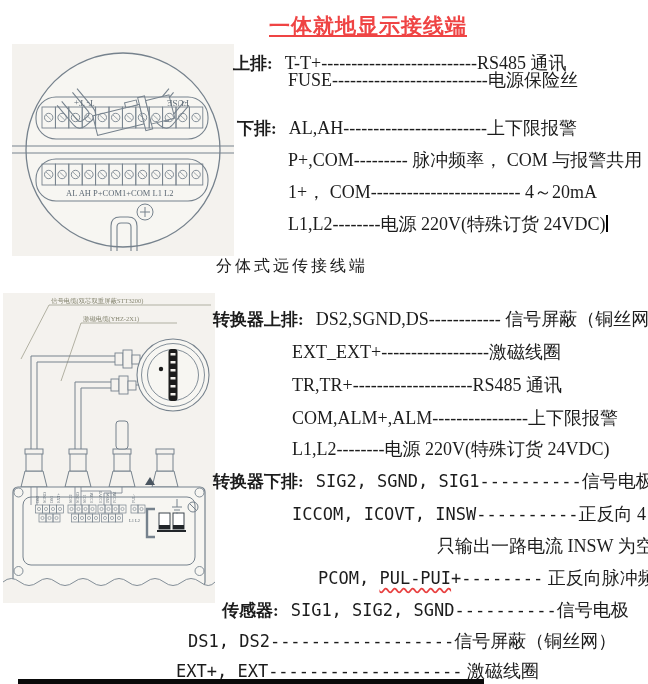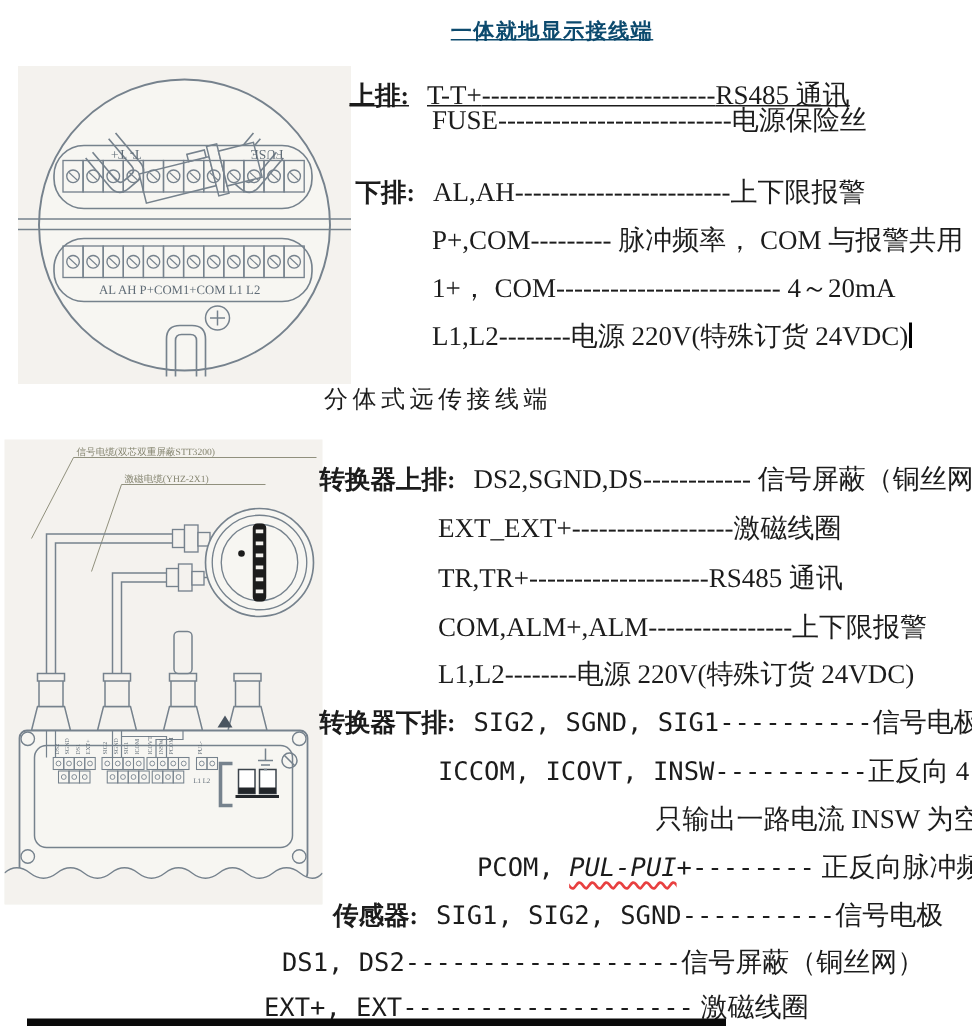--- a/index.html
+++ b/index.html
@@ -3,30 +3,30 @@
 <meta charset="utf-8">
 <style>
   html,body{margin:0;padding:0;}
   body{
     width:648px;height:684px;position:relative;overflow:hidden;
     background:#ffffff;color:#1c1c1c;
     font-family:"Liberation Serif","DejaVu Serif",serif;
   }
   .title1{
     position:absolute;left:92px;right:4px;top:12px;text-align:center;
-    color:#0c4a6e;font-weight:bold;font-size:14px;text-decoration:underline;
+    color:#ef4444;font-weight:bold;font-size:21px;text-decoration:underline;
     letter-spacing:1px;
   }
   .title2{
     position:absolute;left:216px;top:256px;font-size:16px;letter-spacing:3px;
   }
   .row{position:absolute;white-space:nowrap;font-size:18px;line-height:22px;}
   .lbl{font-weight:bold;margin-right:12px;font-size:17px;}
   .mono{font-family:"DejaVu Sans Mono","Liberation Mono",monospace;font-size:17px;}
-  .wavy{text-decoration:underline wavy #e84040;text-decoration-skip-ink:none;text-underline-offset:3px;font-style:italic;}
+  .wavy{text-decoration:underline wavy #e84040;text-decoration-skip-ink:none;text-underline-offset:3px;}
   .cursor{display:inline-block;width:1.5px;height:17px;background:#000;vertical-align:-2px;margin-left:1px;}
   .scan{position:absolute;background:#f4f2ee;}
   .bottombar{position:absolute;left:18px;top:679px;width:466px;height:5px;background:#0a0a0a;}
   svg{display:block;}
 </style>
 </head>
 <body>
 
 <div class="title1">一体就地显示接线端</div>
 <div class="title2">分体式远传接线端</div>
@@ -104,21 +104,21 @@
   <text x="54" y="152" font-size="8.5" fill="#5f6b76">AL AH P+COM1+COM   L1 L2</text>
 
   <g stroke="#76828d" stroke-width="1" fill="none">
     <circle cx="133" cy="168" r="8"></circle>
     <line x1="133" y1="163" x2="133" y2="173"></line>
     <line x1="128" y1="168" x2="138" y2="168"></line>
   </g>
 </svg>
 </div>
 
-<div class="row" style="left:233px;top:52px;text-decoration:underline;">
+<div class="row" style="left:233px;top:52px;">
   <span class="lbl">上排:</span><span>T-T+</span><span>--------------------------</span><span>RS485 通讯</span>
 </div>
 <div class="row" style="left:288px;top:69px;">
   <span>FUSE</span><span>--------------------------</span><span>电源保险丝</span>
 </div>
 <div class="row" style="left:237px;top:117px;">
   <span class="lbl">下排:</span><span>AL,AH</span><span>------------------------</span><span>上下限报警</span>
 </div>
 <div class="row" style="left:288px;top:149px;">
   <span>P+,COM</span><span>---------</span><span> 脉冲频率， COM 与报警共用</span>

